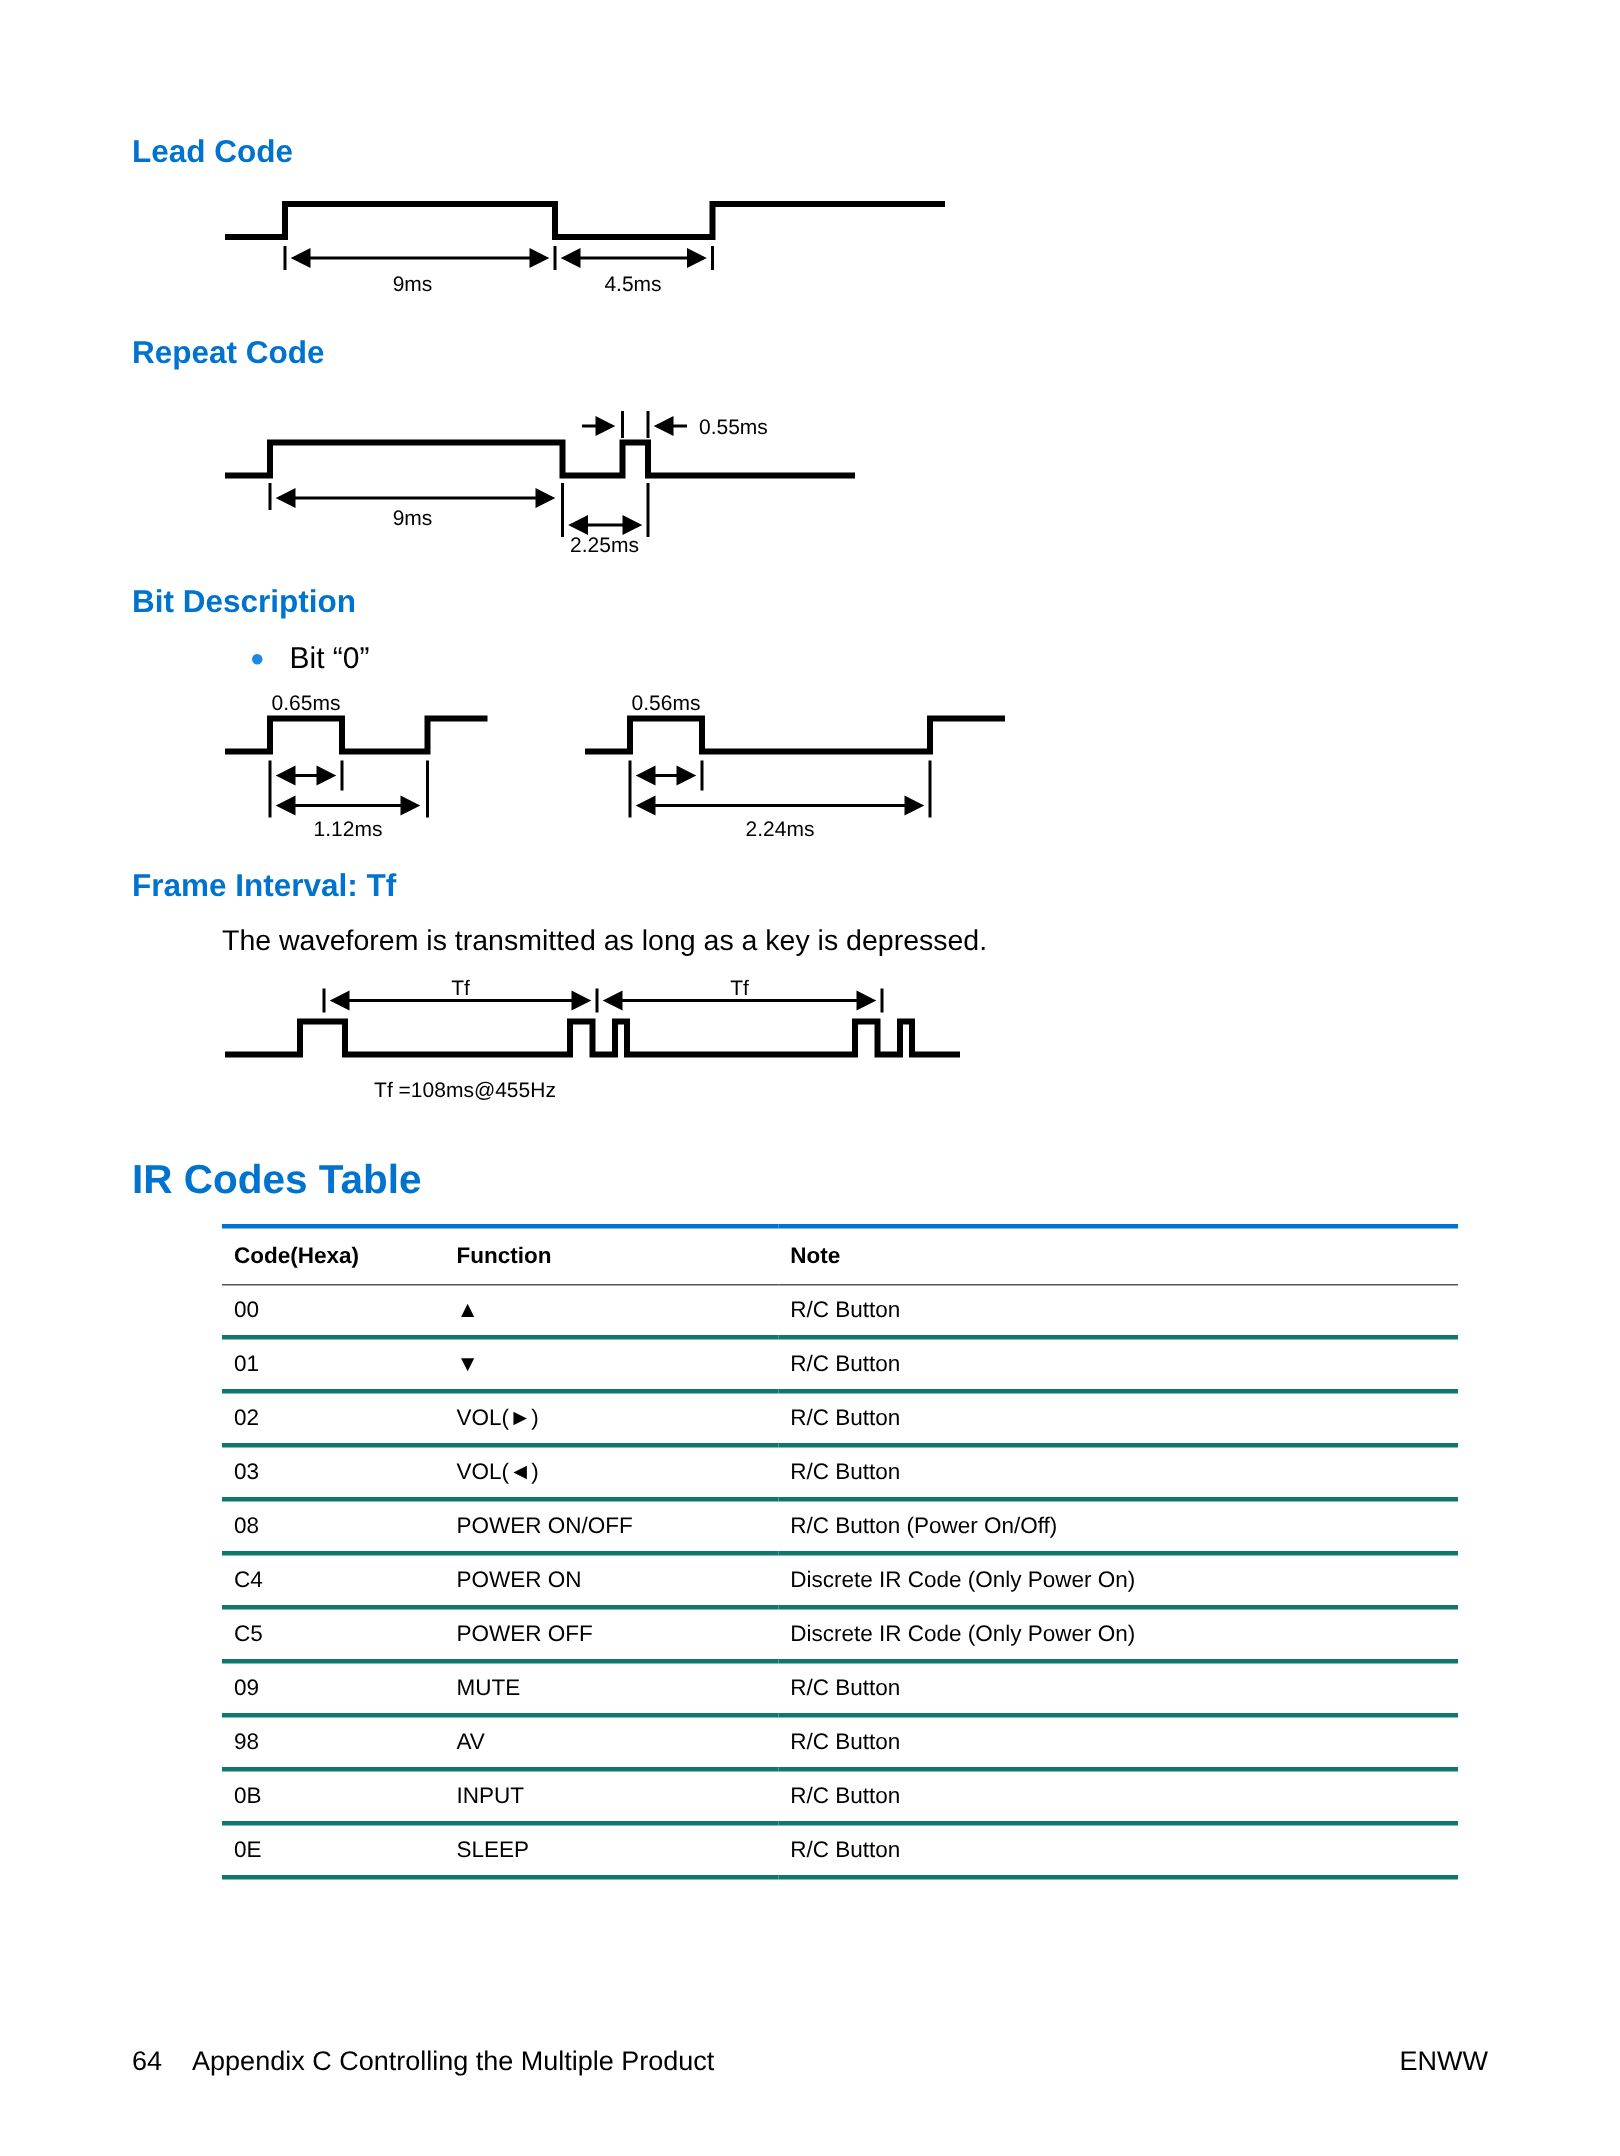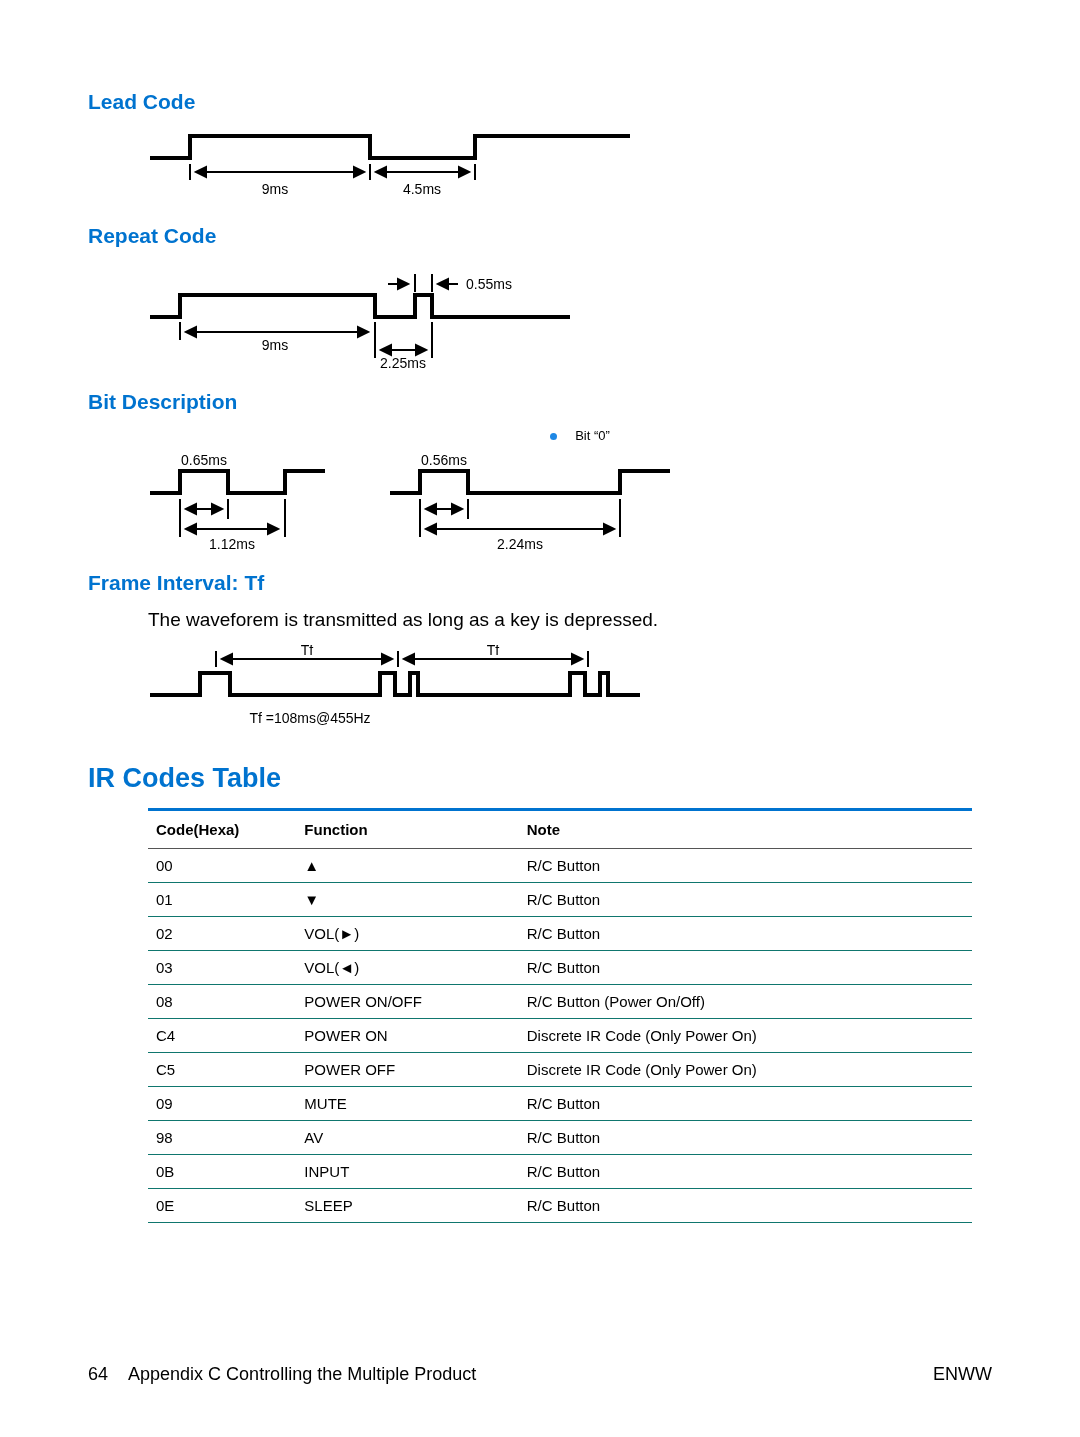--- a/index.html
+++ b/index.html
@@ -30,23 +30,22 @@
     margin: 30px 0 14px 0;
   }
   .body-text {
     font-size: 19px;
     margin: 14px 0 14px 60px;
   }
   .bullets {
     margin: 10px 0 10px 80px;
   }
   .bullets .item {
-    font-size: 13px;
+    font-size: 20px;
     margin: 6px 0;
-    text-align: center;
   }
   .bullets .dot {
     display: inline-block;
     width: 7px; height: 7px;
     background: #1e88e5;
     border-radius: 50%;
     vertical-align: middle;
     margin-right: 18px;
   }
   svg { display: block; }
@@ -61,21 +60,21 @@
     border-top: 3px solid #0073cf;
   }
   table.codes th {
     text-align: left;
     font-weight: bold;
     padding: 10px 8px;
     border-bottom: 1px solid #555;
   }
   table.codes td {
     padding: 8px 8px;
-    border-bottom: 1px solid #0f766e;
+    border-bottom: 3px solid #0f766e;
   }
   .footer {
     position: absolute;
     bottom: 52px;
     left: 88px;
     right: 88px;
     font-size: 18px;
     display: flex;
     justify-content: space-between;
   }

